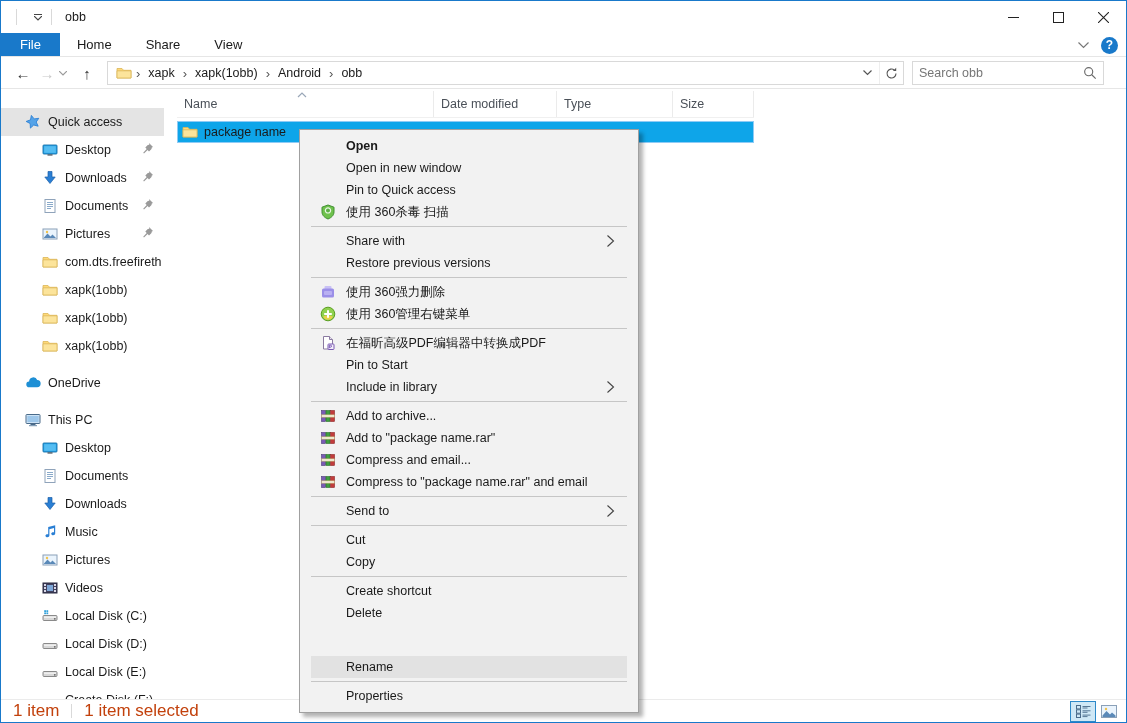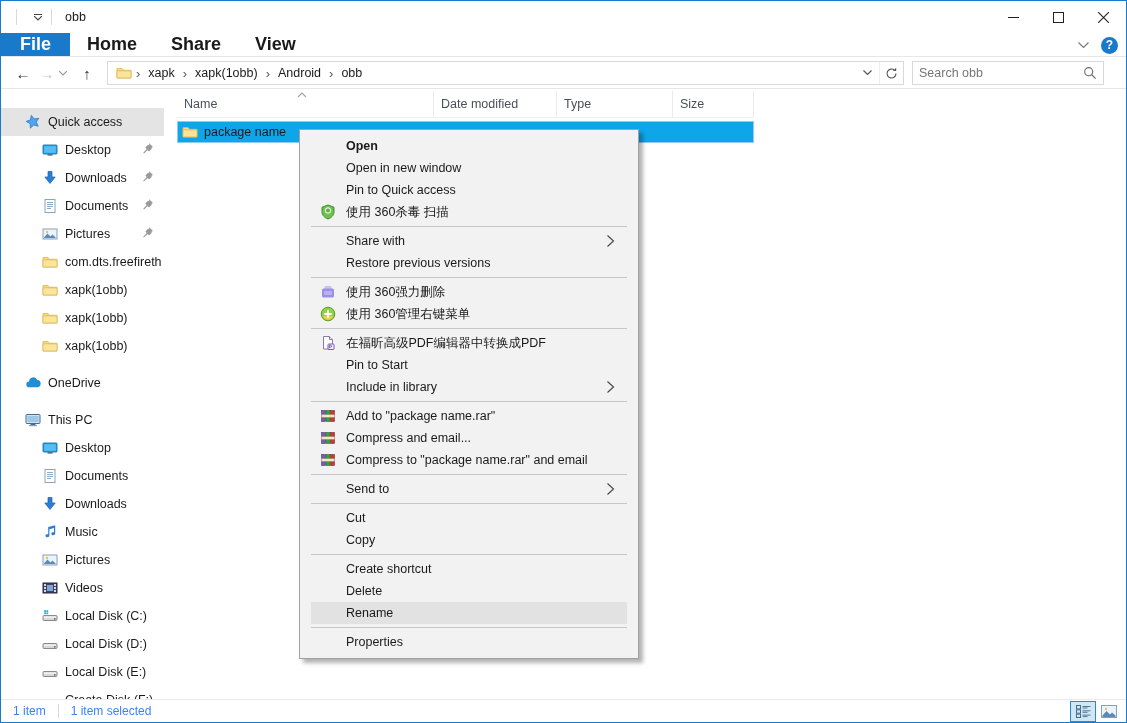--- a/index.html
+++ b/index.html
@@ -12,21 +12,21 @@
   .titlebar .qat { display:flex; align-items:center; gap:4px; padding-left:8px; }
   .qat-sep { width:1px; height:16px; background:#d9d9d9; margin:0 3px; }
   .title-text { margin-left:10px; font-size:12.5px; color:#1a1a1a; }
   .win-controls { position:absolute; right:0; top:0; height:32px; display:flex; }
   .win-btn { width:45px; height:32px; display:flex; align-items:center; justify-content:center; cursor:default; }
   .customize-arrow { display:inline-flex; flex-direction:column; align-items:center; width:12px; }
   .customize-arrow .bar { width:8px; height:0; border-top:1px solid #444; margin-bottom:1px; }
 
   
   .ribbon-row { position:absolute; top:32px; left:0; right:0; height:24px; border-bottom:1px solid #e6e6e6; display:flex; align-items:stretch; }
-  .ribbon-tab { padding:0 17px; display:flex; align-items:center; font-size:18px; cursor:default;font-weight:bold; }
+  .ribbon-tab { padding:0 17px; display:flex; align-items:center; font-size:13px; cursor:default; }
   .ribbon-tab.file { background:#1979ca; color:#fff; margin-left:0; padding:0 19px; }
   .ribbon-right { position:absolute; right:8px; top:32px; height:24px; display:flex; align-items:center; gap:12px; }
   .help-badge { width:17px; height:17px; border-radius:50%; background:#1979ca; color:#fff; font-size:12px; font-weight:bold; display:flex; align-items:center; justify-content:center; }
 
   
   .navbar { position:absolute; top:57px; left:0; right:0; height:31px; display:flex; align-items:center; border-bottom:1px solid #e6e6e6; }
   .nav-btns { display:flex; align-items:center; gap:0; padding:0 2px 0 10px; }
   .nav-glyph { width:24px; text-align:center; font-size:15px; color:#333; cursor:default; }
   .nav-glyph.disabled { color:#c8c8c8; }
   .nav-glyph.small { width:16px; font-size:10px; color:#888; }
@@ -53,31 +53,31 @@
 
   .filearea { flex:1; position:relative; }
   .col-header { position:absolute; top:2px; left:13px; display:flex; height:27px; border-bottom:1px solid #f0f0f0; }
   .col { display:flex; align-items:center; padding-left:7px; border-right:1px solid #ebebeb; color:#4a5058; font-size:12.5px; position:relative; cursor:default; }
   .sort-arrow { position:absolute; top:0; left:118px; width:16px; height:8px; }
   .file-row { position:absolute; top:32px; left:13px; height:22px; display:flex; align-items:center; padding-left:4px; cursor:default; }
   .file-row.selected { background:#0ea5e9; border:1px solid #8fcbf5; }
   .file-row .ico { width:16px; height:16px; margin-right:6px; display:inline-flex; }
 
   
-  .statusbar { position:absolute; left:0; right:0; bottom:0; height:23px; border-top:1px solid #ebebeb; display:flex; align-items:center; font-size:12px; color:#3b82f6; }
+  .statusbar { position:absolute; left:0; right:0; bottom:0; height:23px; border-top:1px solid #ebebeb; display:flex; align-items:center; font-size:17px; color:#c2410c; }
   .status-cell { padding:0 12px; height:100%; display:flex; align-items:center; }
   .status-sep { width:1px; height:14px; background:#d9d9d9; }
   .view-toggles { position:absolute; right:4px; top:0; height:100%; display:flex; align-items:center; }
   .view-btn { width:26px; height:21px; display:flex; align-items:center; justify-content:center; border:1px solid transparent; }
   .view-btn.active { background:#cfe8f6; border-color:#2d89c8; }
 
   
   .ctxmenu { position:absolute; left:298px; top:128px; width:340px; background:#f2f2f2; border:1px solid #a0a0a0; box-shadow:4px 4px 4px rgba(0,0,0,0.30); padding:5px 11px; z-index:50; }
   .ctx-item { height:22px; display:flex; align-items:center; position:relative; padding-left:35px; font-size:12.5px; cursor:default; }
-  .ctx-item:hover, .ctx-item.highlighted { background:#e2e2e2; }
+  .ctx-item:hover, .ctx-item.highlighted { background:#e2e2e2;margin-top:32px; }
   .ctx-item.bold { font-weight:bold; }
   .ctx-item .ico { position:absolute; left:9px; top:3px; width:16px; height:16px; }
   .ctx-item .sub { position:absolute; right:10px; top:4px; width:14px; height:14px; }
   .ctx-sep { height:1px; background:#c6c6c6; margin:3px 0; }
 
   svg { display:block; }
 </style>
 </head>
 <body>
 
@@ -562,42 +562,53 @@
       <div class="ctx-sep"></div>
       <div class="ctx-item">
         <span class="ico">
           <svg width="16" height="16" viewBox="0 0 16 16">
             <rect x="1.5" y="2.5" width="4" height="11" fill="#7a5ab5" stroke="#4a3a75" stroke-width="0.6"></rect>
             <rect x="6" y="2.5" width="4" height="11" fill="#3f9e3f" stroke="#2a6e2a" stroke-width="0.6"></rect>
             <rect x="10.5" y="2.5" width="4" height="11" fill="#c23b3b" stroke="#8a2525" stroke-width="0.6"></rect>
             <rect x="1.5" y="6.8" width="13" height="2.4" fill="#f0ead2" stroke="#b8a868" stroke-width="0.5"></rect>
           </svg>
         </span>
-        <span>Add to "package name.rar"</span>
+        <span>Add to archive...</span>
       </div>
       <div class="ctx-item">
         <span class="ico">
           <svg width="16" height="16" viewBox="0 0 16 16">
             <rect x="1.5" y="2.5" width="4" height="11" fill="#7a5ab5" stroke="#4a3a75" stroke-width="0.6"></rect>
             <rect x="6" y="2.5" width="4" height="11" fill="#3f9e3f" stroke="#2a6e2a" stroke-width="0.6"></rect>
             <rect x="10.5" y="2.5" width="4" height="11" fill="#c23b3b" stroke="#8a2525" stroke-width="0.6"></rect>
             <rect x="1.5" y="6.8" width="13" height="2.4" fill="#f0ead2" stroke="#b8a868" stroke-width="0.5"></rect>
           </svg>
         </span>
-        <span>Compress and email...</span>
+        <span>Add to "package name.rar"</span>
       </div>
       <div class="ctx-item">
         <span class="ico">
           <svg width="16" height="16" viewBox="0 0 16 16">
             <rect x="1.5" y="2.5" width="4" height="11" fill="#7a5ab5" stroke="#4a3a75" stroke-width="0.6"></rect>
             <rect x="6" y="2.5" width="4" height="11" fill="#3f9e3f" stroke="#2a6e2a" stroke-width="0.6"></rect>
             <rect x="10.5" y="2.5" width="4" height="11" fill="#c23b3b" stroke="#8a2525" stroke-width="0.6"></rect>
             <rect x="1.5" y="6.8" width="13" height="2.4" fill="#f0ead2" stroke="#b8a868" stroke-width="0.5"></rect>
           </svg>
         </span>
+        <span>Compress and email...</span>
+      </div>
+      <div class="ctx-item">
+        <span class="ico">
+          <svg width="16" height="16" viewBox="0 0 16 16">
+            <rect x="1.5" y="2.5" width="4" height="11" fill="#7a5ab5" stroke="#4a3a75" stroke-width="0.6"></rect>
+            <rect x="6" y="2.5" width="4" height="11" fill="#3f9e3f" stroke="#2a6e2a" stroke-width="0.6"></rect>
+            <rect x="10.5" y="2.5" width="4" height="11" fill="#c23b3b" stroke="#8a2525" stroke-width="0.6"></rect>
+            <rect x="1.5" y="6.8" width="13" height="2.4" fill="#f0ead2" stroke="#b8a868" stroke-width="0.5"></rect>
+          </svg>
+        </span>
         <span>Compress to "package name.rar" and email</span>
       </div>
       <div class="ctx-sep"></div>
       <div class="ctx-item">
         <span>Send to</span>
         <span class="sub">
           <svg width="14" height="14" viewBox="0 0 14 14">
             <path d="M4.5 1.5l6 5.5-6 5.5" fill="none" stroke="#444" stroke-width="1.1"></path>
           </svg>
         </span>

